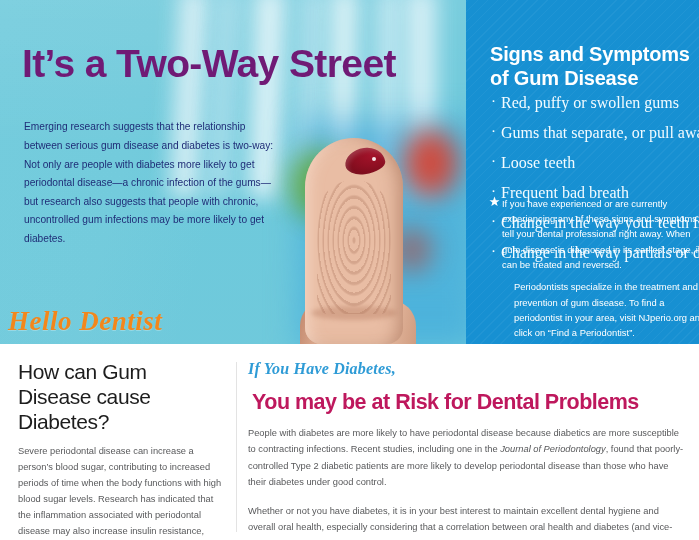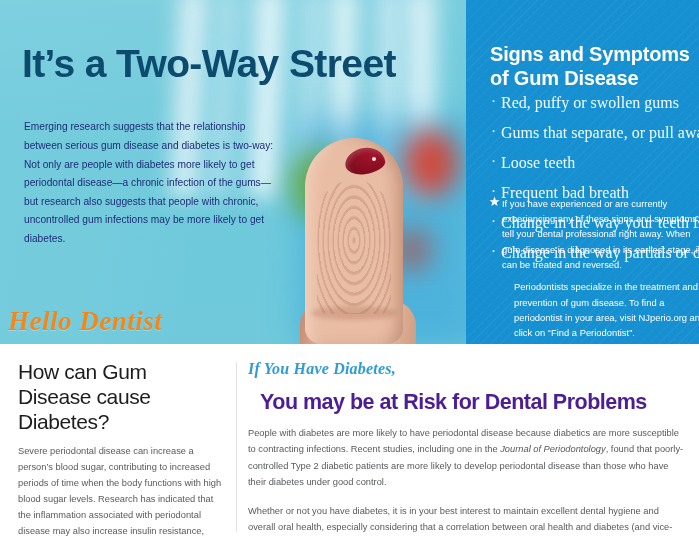--- a/index.html
+++ b/index.html
@@ -148,21 +148,21 @@
     height: 4px;
     border-radius: 50%;
     background: rgba(255,255,255,0.9);
   }
 
   .hero-title {
     position: absolute;
     left: 22px;
     top: 18px;
     width: 430px;
-    color: #0c4a6e;
+    color: #701a75;
     font-size: 39px;
     font-weight: bold;
     letter-spacing: -0.6px;
     line-height: 1.05;
   }
   .hero-body {
     position: absolute;
     left: 24px;
     top: 108px;
     width: 260px;
@@ -309,25 +309,25 @@
   .kicker {
     font-family: "Liberation Serif", serif;
     font-style: italic;
     font-weight: bold;
     font-size: 16px;
     color: #2e9bd6;
     margin: 0 0 13px 0;
     letter-spacing: 0.2px;
   }
   .col-right-title {
-    color: #4c1d95;
+    color: #be185d;
     font-size: 21.5px;
     font-weight: bold;
     letter-spacing: -0.5px;
-    margin: 0 0 10px 12px;
+    margin: 0 0 10px 4px;
     line-height: 1.1;
   }
   .col-right-body {
     color: #58595b;
     font-size: 9.3px;
     line-height: 1.78;
     margin: 0 0 12px 0;
   }
   .col-right-body em { font-style: italic; }
 

